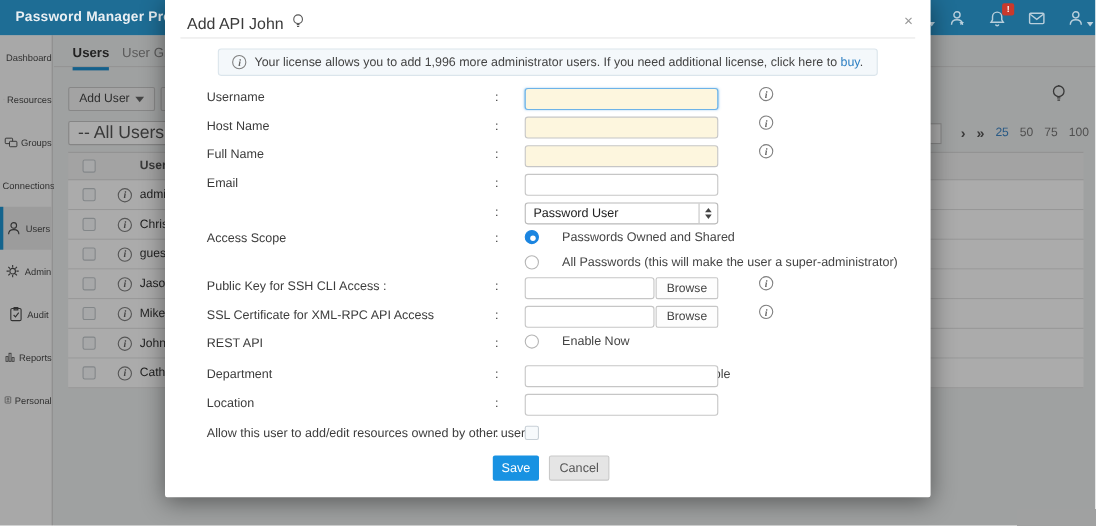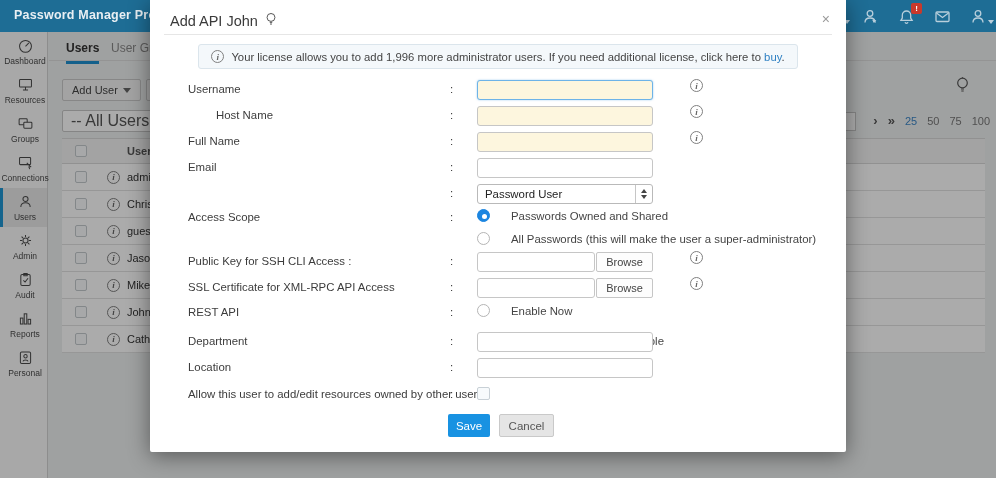--- a/index.html
+++ b/index.html
@@ -14,21 +14,21 @@
   .tb-icons { position:absolute; right:8px; top:0; height:32px; display:flex; align-items:center; gap:17px; }
   .tb-ic { position:relative; width:19px; height:19px; display:inline-block; }
   .tb-ic svg { width:19px; height:19px; stroke:#b9cfdc; fill:none; stroke-width:1.3; }
   .badge { position:absolute; top:-4px; right:-6px; min-width:11px; height:11px; background:#c9392c; color:#fff;
            font-size:8px; line-height:11px; text-align:center; border-radius:2px; padding:0 2px; font-weight:bold; }
   .caret-sm { position:absolute; right:-6px; bottom:2px; width:0; height:0; border-left:3px solid transparent;
               border-right:3px solid transparent; border-top:4px solid #b9cfdc; }
 
   
   .sidebar { position:absolute; left:0; top:32px; width:48px; height:446px; background:#fbfbfb; border-right:1px solid #d2d2d2; z-index:5; }
-  .sb-item { height:39px; display:flex; flex-direction:column; align-items:center; justify-content:center; gap:2px; cursor:pointer; border-left:3px solid transparent; }
+  .sb-item { height:39px; display:flex; flex-direction:row; align-items:center; justify-content:center; gap:2px; cursor:pointer; border-left:3px solid transparent; }
   .sb-item.active { background:#e9e9e9; border-left:3px solid #1e96d2; }
   .sb-item svg { width:17px; height:17px; stroke:#4b4b4b; fill:none; stroke-width:1.2; }
   .sb-label { font-size:8.5px; color:#4a4a4a; }
 
   
   .content { position:absolute; left:49px; top:32px; width:947px; height:446px; background:#eef0f0; z-index:5; }
   .tabs { position:absolute; left:0; top:0; width:947px; height:29px; border-bottom:1px solid #ddd; }
   .tab { position:absolute; top:9px; font-size:12px; color:#888; cursor:pointer; white-space:nowrap; }
   .tab.active { color:#333; font-weight:bold; }
   .tab.active::after { content:""; position:absolute; left:0; right:0; bottom:-9px; height:3px; background:#1e8fd0; }
@@ -304,21 +304,21 @@
         <span class="info-i">i</span>
         <span><span>Your license allows you to add 1,996 more administrator users. If you need additional license, click here to </span><a>buy</a><span>.</span></span>
       </div>
     </div>
 
     <span class="f-label" style="top:83px;">Username</span>
     <span class="f-colon" style="top:83px;">:</span>
     <input class="f-input cream focused" style="top: 80px;">
     <span class="info-i f-info" style="top:79px;">i</span>
 
-    <span class="f-label" style="top:109px;margin-left:28px;">Host Name</span>
+    <span class="f-label" style="top:109px;">Host Name</span>
     <span class="f-colon" style="top:109px;">:</span>
     <input class="f-input cream" style="top: 106px;">
     <span class="info-i f-info" style="top:105px;">i</span>
 
     <span class="f-label" style="top:135px;">Full Name</span>
     <span class="f-colon" style="top:135px;">:</span>
     <input class="f-input cream" style="top: 132px;">
     <span class="info-i f-info" style="top:131px;">i</span>
 
     <span class="f-label" style="top:161px;">Email</span>

